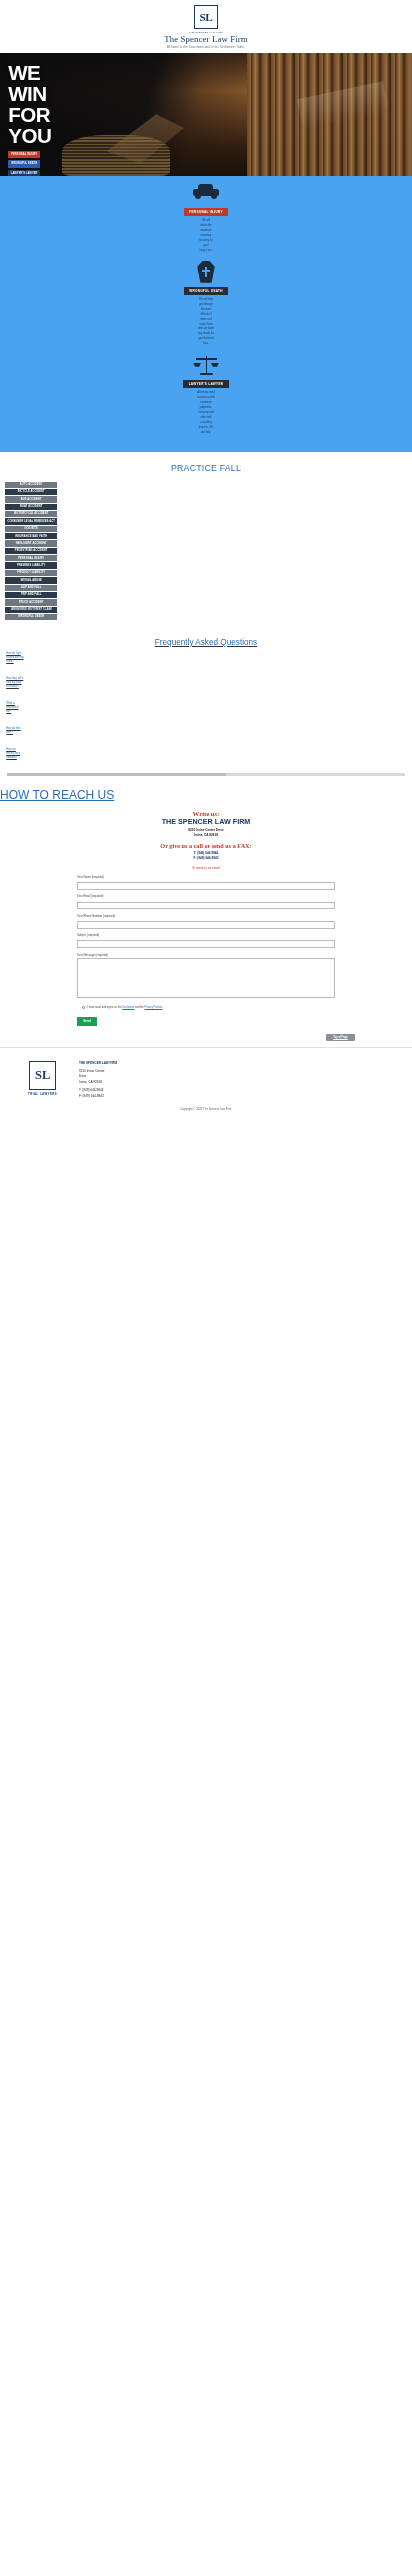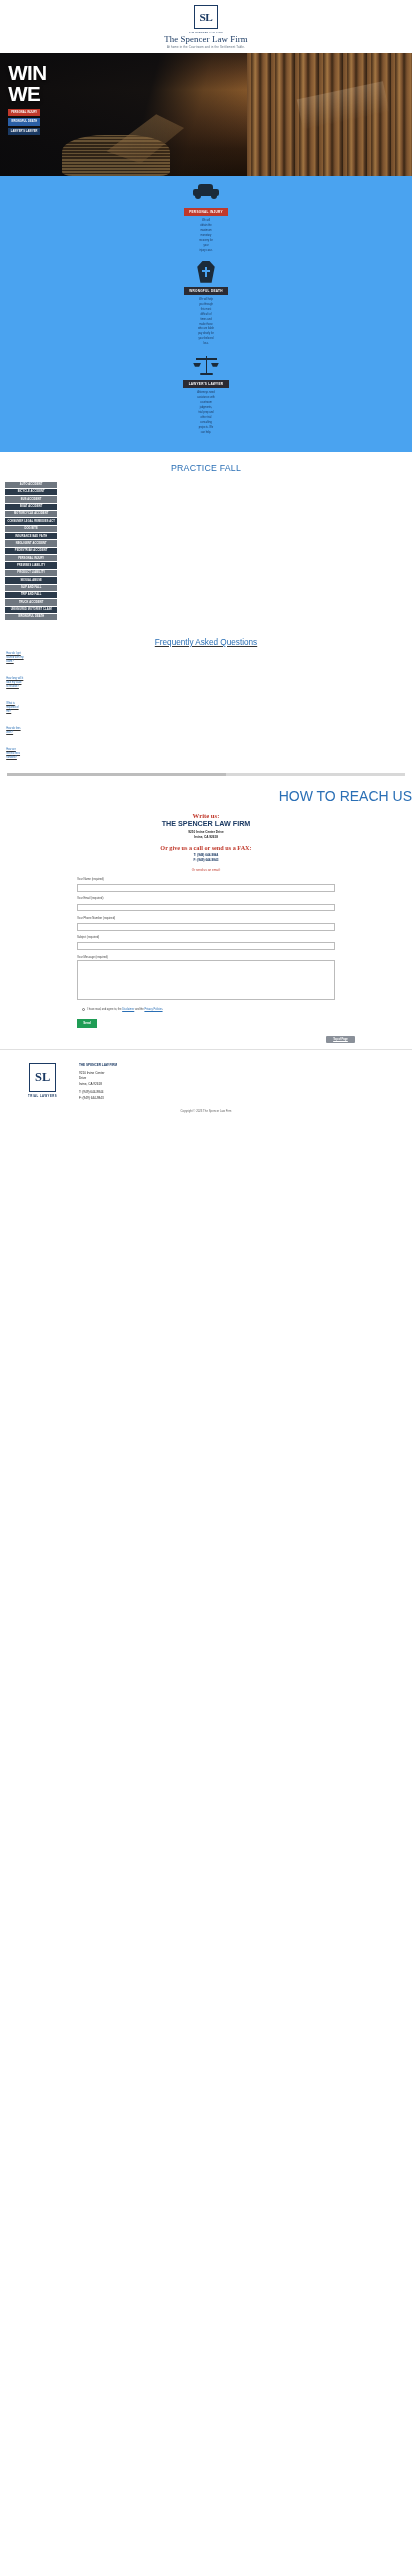--- a/index.html
+++ b/index.html
@@ -221,21 +221,21 @@
   .faq-scroll {
     height: 2.6px;
     background: #d8d8d8;
     margin: 3.1px 7.2px 0 7.2px;
   }
   .faq-scroll .thumb { height: 2.6px; width: 55%; background: #bdbdbd; }
 
   
   .reach { background: #ffffff; padding: 9.3px 0 5.2px 0; }
   .reach-title {
-    text-align: right; font-size: 14px; color: #2a6fb5; margin-bottom: 7.2px;
+    text-align: left; font-size: 12px; color: #2a6fb5; margin-bottom: 7.2px; text-decoration: underline;
   }
   .write-us {
     text-align: center; color: #c0392b;
     font-family: "Liberation Serif", serif;
     font-size: 6.7px; font-weight: bold; margin-bottom: 1px;
   }
   .firm-name {
     text-align: center; color: #1b3a63;
     font-weight: bold; font-size: 7.2px; line-height: 1.15;
     margin-bottom: 2.1px;
@@ -304,22 +304,24 @@
   </div>
   <div class="site-title">The Spencer Law Firm</div>
   <div class="site-tagline">At home in the Courtroom and in the Settlement Table.</div>
 </div>
 
 <div class="hero">
   <div class="hero-photo"></div>
   <div class="hero-coins"></div>
   <div class="hero-gavel"></div>
   <div class="hero-overlay">
+    <div class="hero-line">WE</div>
     <div class="hero-line">WIN</div>
-    <div class="hero-line">WE</div>
+    <div class="hero-line">FOR</div>
+    <div class="hero-line">YOU</div>
     <div class="hero-btns">
       <a class="hero-btn red">PERSONAL INJURY</a>
       <a class="hero-btn blue">WRONGFUL DEATH</a>
       <a class="hero-btn navy">LAWYER'S LAWYER</a>
     </div>
   </div>
 </div>
 
 <div class="services">
 

